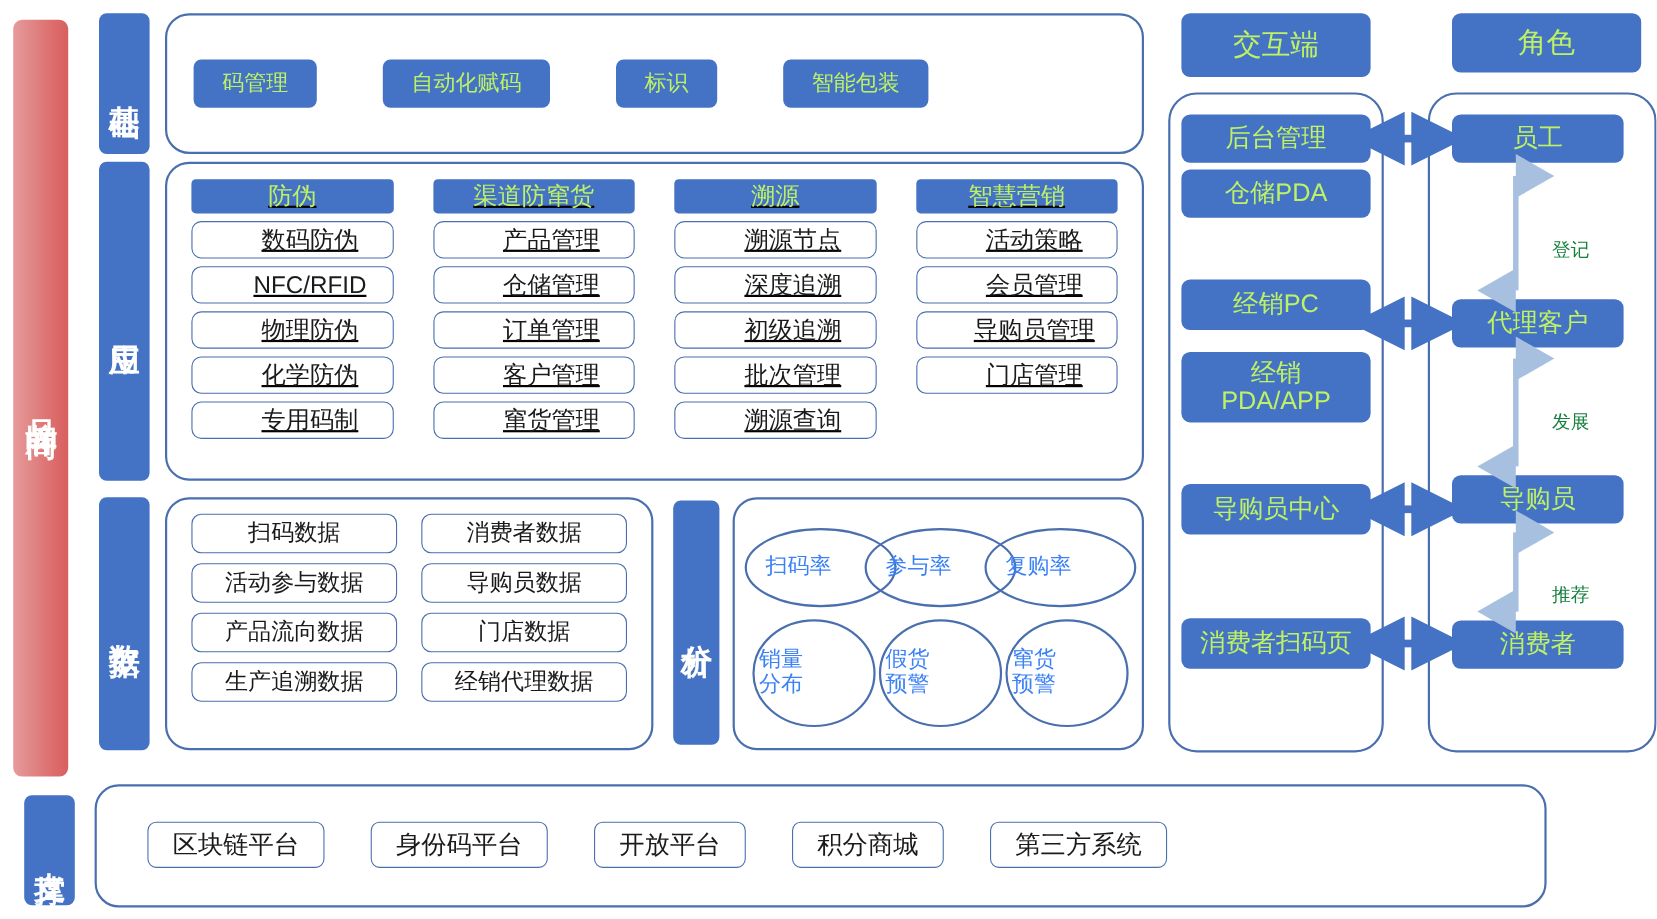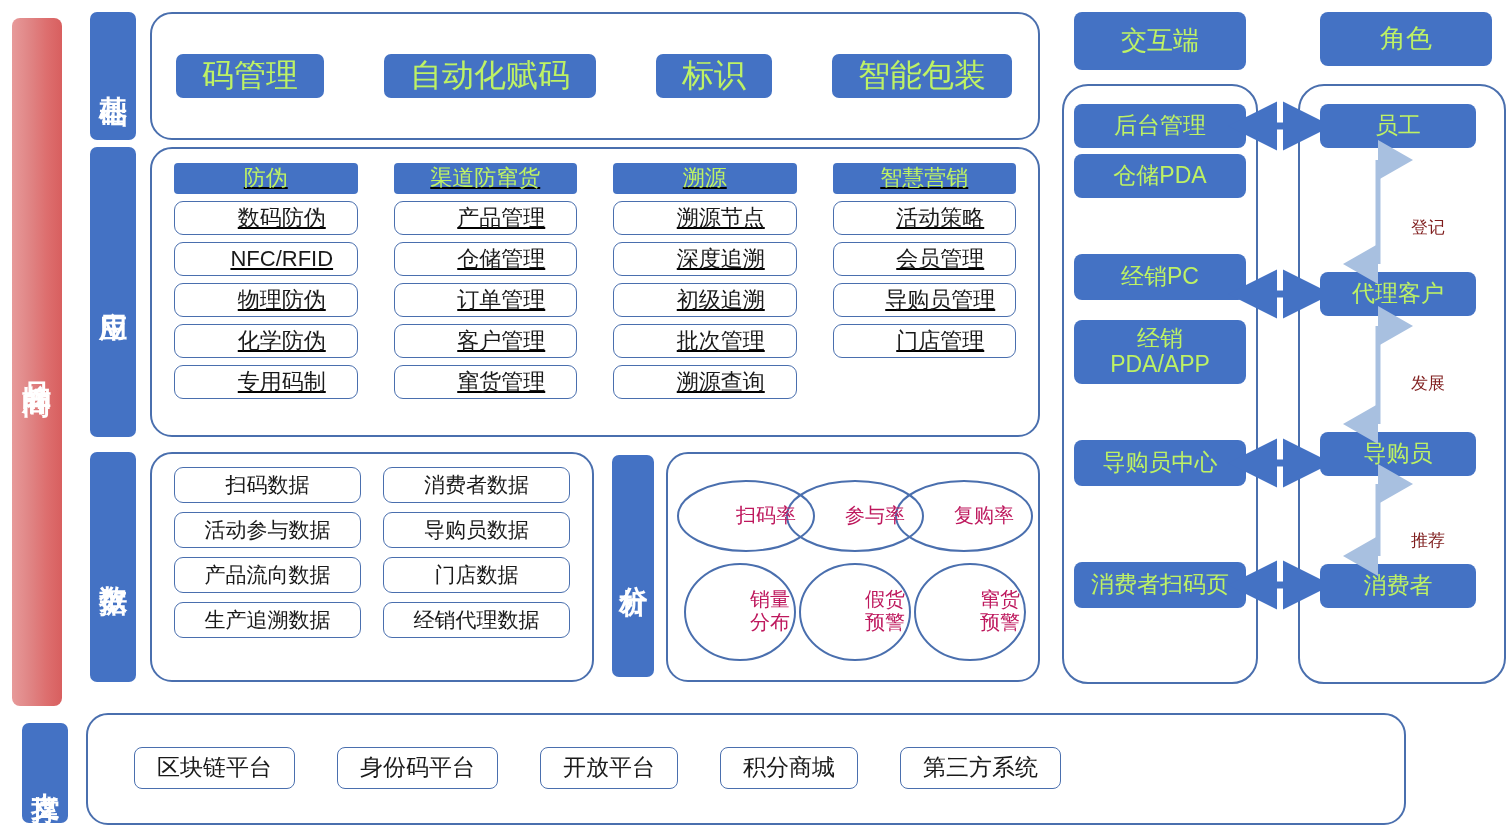--- a/index.html
+++ b/index.html
@@ -49,21 +49,21 @@
     display: flex; align-items: center; justify-content: center;
     text-align: center; line-height: 1.12;
   }
 
   
   #basic-panel { left: 150px; top: 12px; width: 890px; height: 128px; }
   #basic-row {
     position: absolute; left: 24px; top: 40px; right: 24px;
     display: flex; gap: 60px; align-items: center;
   }
-  #basic-row .chip { height: 44px; font-size: 32px; padding: 0 26px; border-radius: 7px; }
+  #basic-row .chip { height: 44px; font-size: 20px; padding: 0 26px; border-radius: 7px; }
 
   
   #app-panel { left: 150px; top: 147px; width: 890px; height: 290px; }
   #app-cols {
     position: absolute; left: 22px; top: 14px; right: 22px;
     display: flex; gap: 36px; text-decoration: underline;
   }
   .app-col { flex: 1; display: flex; flex-direction: column; gap: 7px; }
   .app-col .col-head {
     height: 31px; font-size: 22px; border-radius: 4px;
@@ -76,21 +76,21 @@
     position: absolute; left: 22px; top: 13px; right: 22px;
     display: grid; grid-template-columns: 1fr 1fr; gap: 9px 22px;
   }
   #data-grid .ochip { height: 36px; font-size: 21px; }
 
   
   #ana-label { left: 612px; top: 455px; width: 42px; height: 222px; }
   #ana-panel { left: 666px; top: 452px; width: 374px; height: 230px; }
   #ana-svg { position: absolute; left: 0; top: 0; }
   .elabel {
-    position: absolute; text-align: right; font-size: 20px; color: #be185d;
+    position: absolute; text-align: left; font-size: 20px; color: #3b82f6;
     line-height: 1.15; white-space: pre-line;
   }
 
   
   #term-head { position: absolute; left: 1074px; top: 12px; width: 172px; height: 58px;
                border-radius: 8px; font-size: 26px; }
   #term-panel { left: 1062px; top: 84px; width: 196px; height: 600px; border-radius: 26px; }
   .term-chip {
     position: absolute; left: 1074px; width: 172px;
     border-radius: 8px; font-size: 23px;
@@ -98,21 +98,21 @@
 
   
   #role-head { position: absolute; left: 1320px; top: 12px; width: 172px; height: 54px;
                border-radius: 8px; font-size: 26px; }
   #role-panel { left: 1298px; top: 84px; width: 208px; height: 600px; border-radius: 26px; }
   .role-chip {
     position: absolute; left: 1320px; width: 156px; height: 44px;
     border-radius: 8px; font-size: 23px;
   }
   .role-note {
-    position: absolute; font-size: 17px; color: #7f1d1d; text-align: center; width: 60px;
+    position: absolute; font-size: 17px; color: #15803d; text-align: center; width: 60px;
   }
 
   
   #sup-label { left: 22px; top: 723px; width: 46px; height: 100px; }
   #sup-panel { left: 86px; top: 713px; width: 1320px; height: 112px; }
   #sup-row {
     position: absolute; left: 46px; top: 32px;
     display: flex; gap: 42px; align-items: center;
   }
   #sup-row .ochip { height: 42px; font-size: 23px; padding: 0 22px; border-radius: 8px; }

